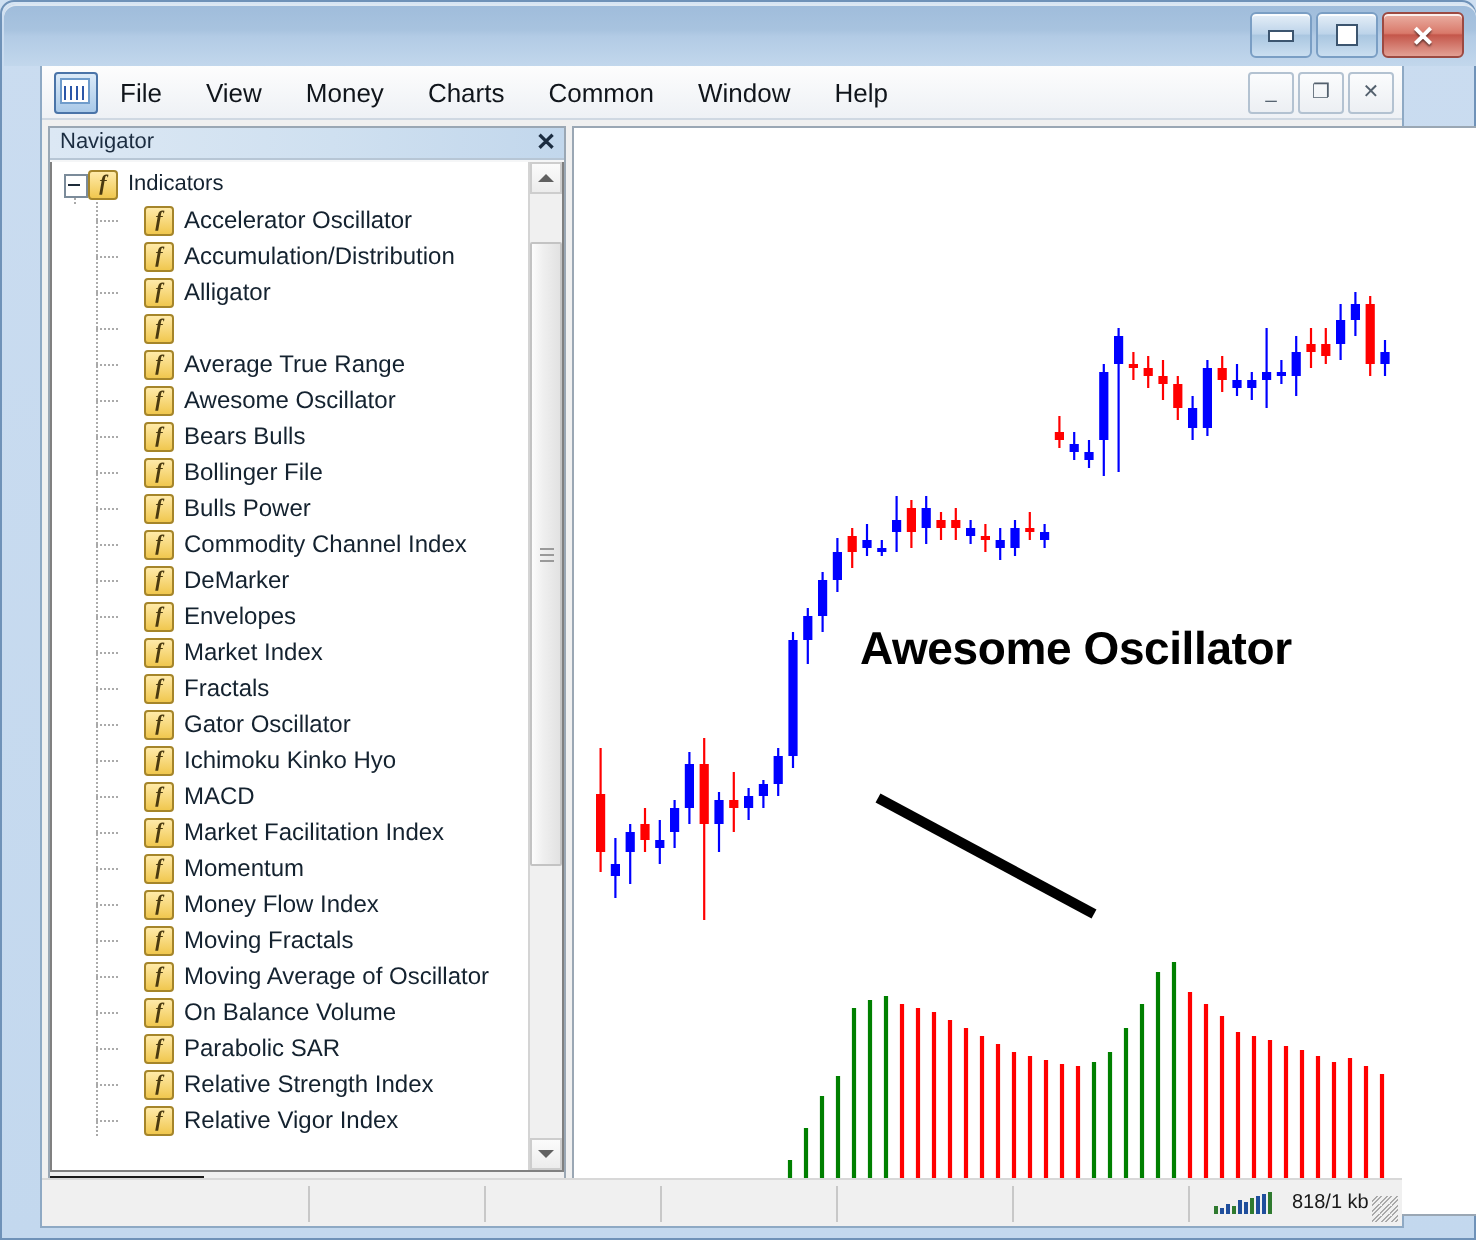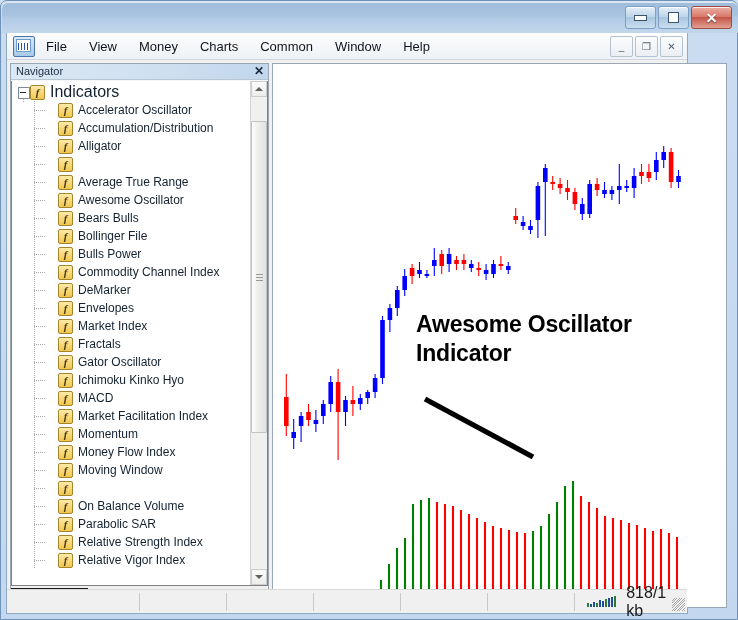--- a/index.html
+++ b/index.html
@@ -43,21 +43,21 @@
   }
   .wb .glyph{font-size:11px;color:#23364d;line-height:1;}
   .wb.close .glyph{color:#ffffff;font-size:14px;font-weight:bold;
      text-shadow:0 1px 1px rgba(0,0,0,.5);}
   .min-bar{width:11px;height:4px;background:#fff;border:1px solid #3c556f;}
   .max-box{width:9px;height:9px;background:#fff;border:1px solid #3c556f;
      box-shadow:inset 0 2px 0 #fff;}
 
   
   .client{
-    position:absolute;left:5px;top:32px;width:682px;height:581px;
+    position:absolute;left:19px;top:32px;width:682px;height:581px;
     background:#f0f0f0;border:1px solid #8ea9c4;border-top:none;
     box-sizing:border-box;
   }
   .menubar{
     position:absolute;left:0;top:0;width:100%;height:27px;
     background:linear-gradient(#fdfdfd,#eef1f5);
     border-bottom:1px solid #cfd8e2;box-sizing:border-box;
     display:flex;align-items:center;
   }
   .applogo{
@@ -144,21 +144,21 @@
     background:linear-gradient(#ffe9a8,#f3c košик);
     background:linear-gradient(#ffeaa9,#f0c74e);
     position:relative;
   }
   .fico span{
     position:absolute;left:0;right:0;top:-1px;text-align:center;
     font-family:"Liberation Serif",serif;font-style:italic;font-weight:bold;
     font-size:11px;color:#4a3a10;line-height:14px;
   }
   .node.root .fico{margin-left:4px;}
-  .node.root .lbl{font-size:16px;}
+  .node.root .lbl{font-size:11px;}
 
   
   .vscroll{
     position:absolute;right:0;top:0;width:17px;height:100%;
     background:#f0f0f0;border-left:1px solid #d4d4d4;box-sizing:border-box;
   }
   .sb-btn{
     position:absolute;left:0;width:16px;height:16px;
     background:linear-gradient(#fbfbfb,#ececec);border:1px solid #cdcdcd;
     box-sizing:border-box;display:flex;align-items:center;justify-content:center;
@@ -218,21 +218,21 @@
   .sb-c2{width:88px;}
   .sb-c3{width:88px;}
   .sb-c4{width:88px;}
   .sb-c5{width:88px;}
   .sb-c6{width:88px;}
   .sb-signal{
     display:flex;align-items:flex-end;gap:1px;height:11px;margin:0 10px 0 12px;
   }
   .sb-signal i{width:2px;background:#1f4e9c;display:block;}
   .sb-signal i.g{background:#2f7a2f;}
-  .sb-traffic{font-size:16px;color:#1a1a1a;}
+  .sb-traffic{font-size:10px;color:#1a1a1a;}
   .grip{
     position:absolute;right:2px;bottom:2px;width:13px;height:13px;
     background:
       linear-gradient(135deg,transparent 45%,#a9a9a9 45%,#a9a9a9 55%,transparent 55%) 0 0/5px 5px,
       linear-gradient(135deg,transparent 45%,#a9a9a9 45%,#a9a9a9 55%,transparent 55%) 4px 4px/5px 5px;
   }
 </style>
 </head>
 <body>
 
@@ -403,26 +403,27 @@
               <div class="node child">
                 <span class="fico">
                   <span>f</span>
                 </span>
                 <span class="lbl">Money Flow Index</span>
               </div>
               <div class="node child">
                 <span class="fico">
                   <span>f</span>
                 </span>
-                <span class="lbl">Moving Window</span>
-              </div>
-              <div class="node child">
-                <span class="fico">
-                  <span>f</span>
-                </span>
+                <span class="lbl">Moving Fractals</span>
+              </div>
+              <div class="node child">
+                <span class="fico">
+                  <span>f</span>
+                </span>
+                <span class="lbl">Moving Average of Oscillator</span>
               </div>
               <div class="node child">
                 <span class="fico">
                   <span>f</span>
                 </span>
                 <span class="lbl">On Balance Volume</span>
               </div>
               <div class="node child">
                 <span class="fico">
                   <span>f</span>
@@ -620,21 +621,20 @@
             <line x1="364.0" x2="364.0" y1="461" y2="530" stroke="#ff0000" stroke-width="2.1"></line>
             <line x1="372.0" x2="372.0" y1="464" y2="530" stroke="#ff0000" stroke-width="2.1"></line>
             <line x1="380.0" x2="380.0" y1="467" y2="530" stroke="#ff0000" stroke-width="2.1"></line>
             <line x1="388.0" x2="388.0" y1="465" y2="530" stroke="#ff0000" stroke-width="2.1"></line>
             <line x1="396.0" x2="396.0" y1="469" y2="530" stroke="#ff0000" stroke-width="2.1"></line>
             <line x1="404.0" x2="404.0" y1="473" y2="530" stroke="#ff0000" stroke-width="2.1"></line>
             <line x1="152" y1="335" x2="260" y2="393" stroke="#000" stroke-width="5.2" stroke-linecap="butt"></line>
           </svg>
         <div class="annot">
           <div>Awesome Oscillator</div>
-          <div>Indicator</div>
         </div>
       </div>
 
       <div class="statusbar">
         <div class="sb-cell sb-c1"></div>
         <div class="sb-cell sb-c2"></div>
         <div class="sb-cell sb-c3"></div>
         <div class="sb-cell sb-c4"></div>
         <div class="sb-cell sb-c5"></div>
         <div class="sb-cell sb-c6"></div>

